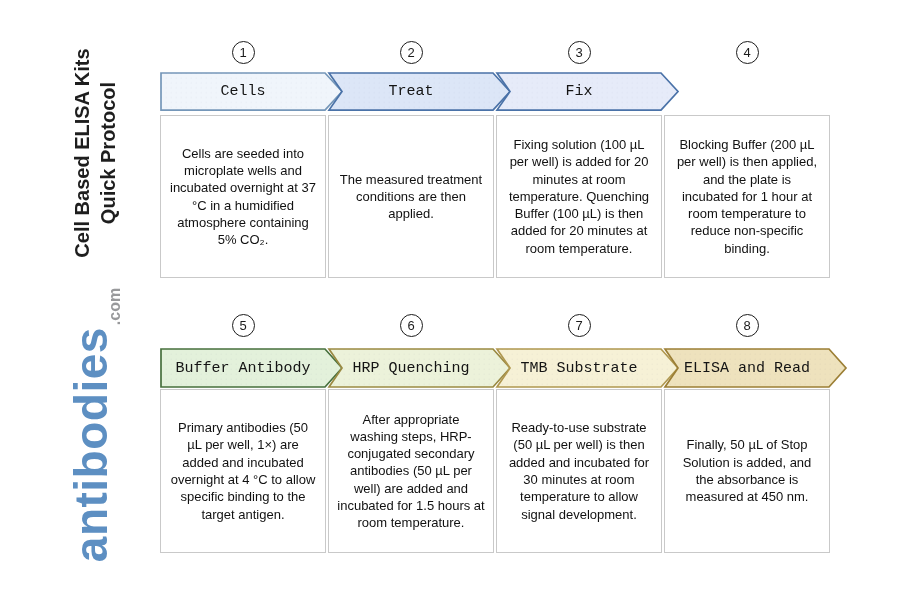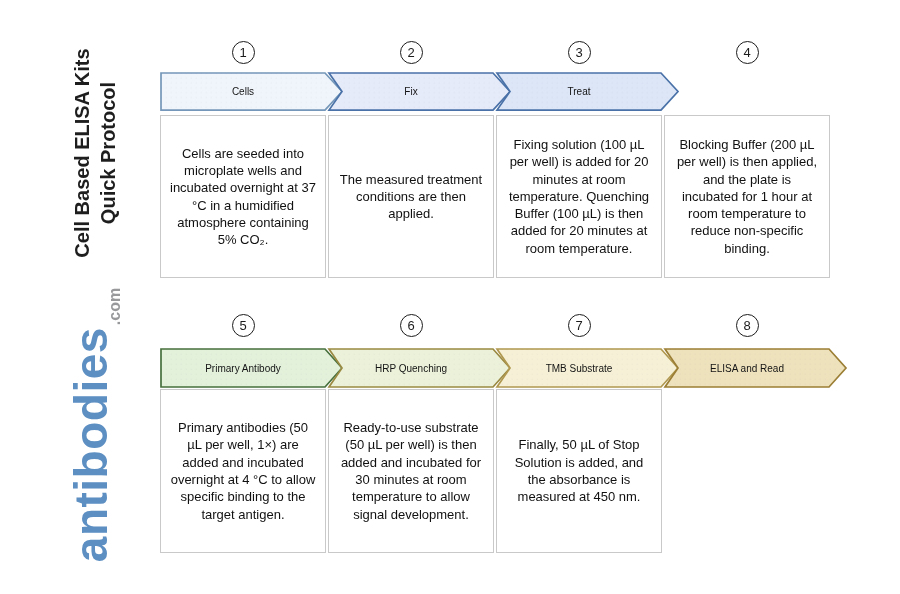--- a/index.html
+++ b/index.html
@@ -80,22 +80,23 @@
     left: 0; top: 0;
     width: 180px; height: 100%;
     overflow: visible;
     display: block;
   }
   .arrow-shape { stroke-width: 1.7; }
   .header-label {
     position: absolute;
     left: 0; top: 0; width: 166px; height: 100%;
     display: flex; align-items: center; justify-content: center;
-    font-size: 10px;
+    font-size: 15px;
     color: #141414;
+    font-family: Liberation Mono, monospace;
   }
 
   
   .desc-box {
     box-sizing: border-box;
     border: 1px solid #c9c9c9;
     background: #ffffff;
     display: flex; align-items: center; justify-content: center;
     text-align: center;
     padding: 6px 8px;
@@ -144,31 +145,31 @@
 <div class="band band-arrows-1">
   <div class="header-cell">
     <svg class="arrow-svg" viewBox="0 0 180 40" preserveAspectRatio="none">
       <polygon class="arrow-shape" points="1,1 165,1 182,20 165,39 1,39" vector-effect="non-scaling-stroke" fill="#f0f5fb" stroke="#7597b9"></polygon>
       <polygon points="1,1 165,1 182,20 165,39 1,39" fill="url(#dot-pattern)" stroke="none"></polygon>
     </svg>
     <span class="header-label">Cells</span>
   </div>
   <div class="header-cell">
     <svg class="arrow-svg" viewBox="0 0 180 40" preserveAspectRatio="none">
+      <polygon class="arrow-shape" points="1,1 165,1 182,20 165,39 1,39 14,20" vector-effect="non-scaling-stroke" fill="#dce6f7" stroke="#4a72a8"></polygon>
+      <polygon points="1,1 165,1 182,20 165,39 1,39 14,20" fill="url(#dot-pattern)" stroke="none"></polygon>
+    </svg>
+    <span class="header-label">Treat</span>
+  </div>
+  <div class="header-cell">
+    <svg class="arrow-svg" viewBox="0 0 180 40" preserveAspectRatio="none">
       <polygon class="arrow-shape" points="1,1 165,1 182,20 165,39 1,39 14,20" vector-effect="non-scaling-stroke" fill="#e6ebf9" stroke="#4a72a8"></polygon>
       <polygon points="1,1 165,1 182,20 165,39 1,39 14,20" fill="url(#dot-pattern)" stroke="none"></polygon>
     </svg>
     <span class="header-label">Fix</span>
-  </div>
-  <div class="header-cell">
-    <svg class="arrow-svg" viewBox="0 0 180 40" preserveAspectRatio="none">
-      <polygon class="arrow-shape" points="1,1 165,1 182,20 165,39 1,39 14,20" vector-effect="non-scaling-stroke" fill="#dce6f7" stroke="#4a72a8"></polygon>
-      <polygon points="1,1 165,1 182,20 165,39 1,39 14,20" fill="url(#dot-pattern)" stroke="none"></polygon>
-    </svg>
-    <span class="header-label">Treat</span>
   </div>
 </div>
 
 <div class="band band-boxes-1">
   <div class="desc-box">Cells are seeded into microplate wells and incubated overnight at 37 °C in a humidified atmosphere containing 5% CO₂.</div>
   <div class="desc-box">The measured treatment conditions are then applied.</div>
   <div class="desc-box">Fixing solution (100 µL per well) is added for 20 minutes at room temperature. Quenching Buffer (100 µL) is then added for 20 minutes at room temperature.</div>
   <div class="desc-box">Blocking Buffer (200 µL per well) is then applied, and the plate is incubated for 1 hour at room temperature to reduce non-specific binding.</div>
 </div>
 
@@ -186,21 +187,21 @@
       <div class="circle">8</div>
     </div>
 </div>
 
 <div class="band band-arrows-2">
   <div class="header-cell">
     <svg class="arrow-svg" viewBox="0 0 180 40" preserveAspectRatio="none">
       <polygon class="arrow-shape" points="1,1 165,1 182,20 165,39 1,39" vector-effect="non-scaling-stroke" fill="#e3f1db" stroke="#47703d"></polygon>
       <polygon points="1,1 165,1 182,20 165,39 1,39" fill="url(#dot-pattern)" stroke="none"></polygon>
     </svg>
-    <span class="header-label">Primary Antibody</span>
+    <span class="header-label">Buffer Antibody</span>
   </div>
   <div class="header-cell">
     <svg class="arrow-svg" viewBox="0 0 180 40" preserveAspectRatio="none">
       <polygon class="arrow-shape" points="1,1 165,1 182,20 165,39 1,39 14,20" vector-effect="non-scaling-stroke" fill="#ecf2da" stroke="#9a8a42"></polygon>
       <polygon points="1,1 165,1 182,20 165,39 1,39 14,20" fill="url(#dot-pattern)" stroke="none"></polygon>
     </svg>
     <span class="header-label">HRP Quenching</span>
   </div>
   <div class="header-cell">
     <svg class="arrow-svg" viewBox="0 0 180 40" preserveAspectRatio="none">
@@ -213,15 +214,16 @@
     <svg class="arrow-svg" viewBox="0 0 180 40" preserveAspectRatio="none">
       <polygon class="arrow-shape" points="1,1 165,1 182,20 165,39 1,39 14,20" vector-effect="non-scaling-stroke" fill="#eee2bd" stroke="#9c7f35"></polygon>
       <polygon points="1,1 165,1 182,20 165,39 1,39 14,20" fill="url(#dot-pattern)" stroke="none"></polygon>
     </svg>
     <span class="header-label">ELISA and Read</span>
   </div>
 </div>
 
 <div class="band band-boxes-2">
   <div class="desc-box">Primary antibodies (50 µL per well, 1×) are added and incubated overnight at 4 °C to allow specific binding to the target antigen.</div>
+  <div class="desc-box">After appropriate washing steps, HRP-conjugated secondary antibodies (50 µL per well) are added and incubated for 1.5 hours at room temperature.</div>
   <div class="desc-box">Ready-to-use substrate (50 µL per well) is then added and incubated for 30 minutes at room temperature to allow signal development.</div>
   <div class="desc-box">Finally, 50 µL of Stop Solution is added, and the absorbance is measured at 450 nm.</div>
 </div>
 
 </body></html>

